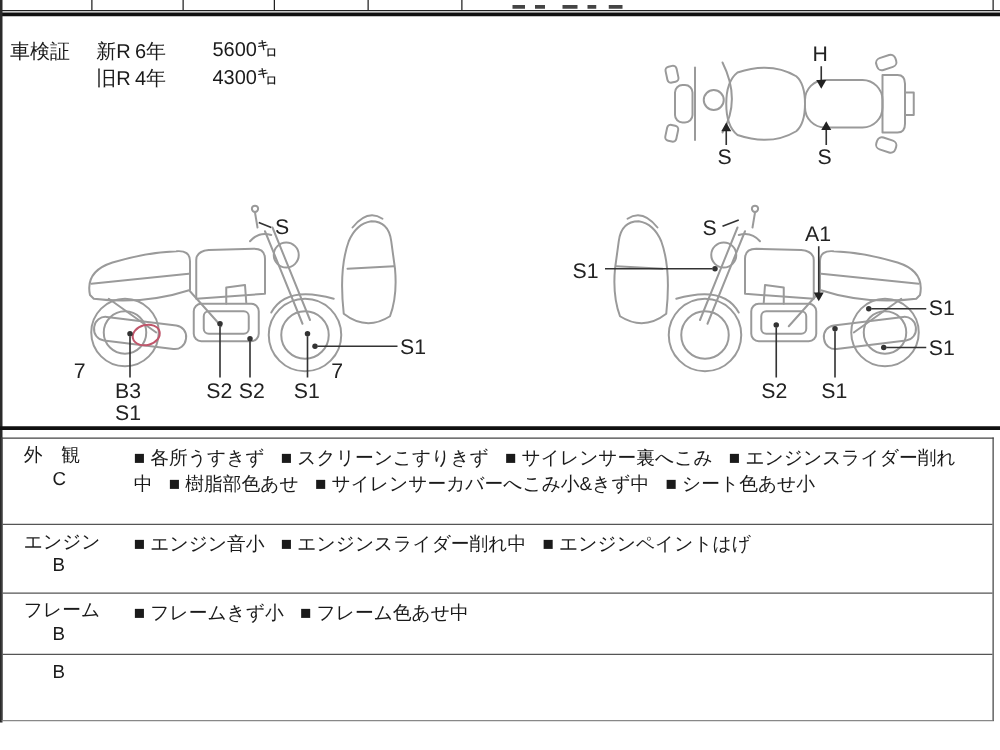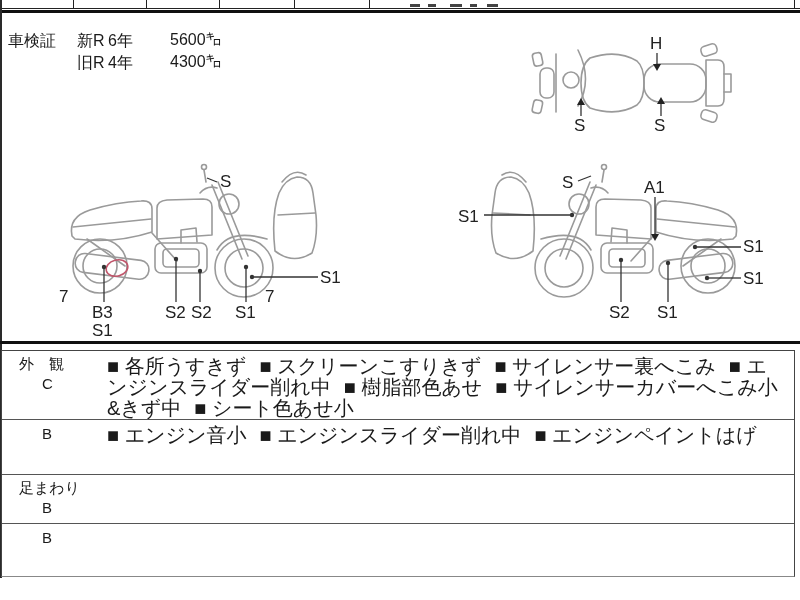--- a/index.html
+++ b/index.html
@@ -37,21 +37,21 @@
   
   .mid-thick{position:absolute;left:0;top:341px;width:800px;height:3px;background:#101010;}
 
   
   .cond{position:absolute;left:1px;top:350px;width:794px;border:1px solid #444;border-bottom:1px solid #888;box-sizing:border-box;}
   .cond-row{display:flex;border-top:1px solid #555;}
   .cond-row:first-child{border-top:none;}
   .cond-label-col{width:103px;flex:0 0 103px;padding-top:4px;box-sizing:border-box;font-size:15px;}
   .cond-label{padding-left:17px;white-space:nowrap;}
   .cond-grade{padding-left:40px;margin-top:1px;}
-  .cond-items{flex:1;padding:5px 8px 6px 2px;font-size:20px;line-height:21px;}
+  .cond-items{flex:1;padding:5px 8px 6px 2px;font-size:15px;line-height:21px;}
   .cond-items .item{margin-right:13px;}
   .r1{height:68px;box-sizing:border-box;}
   .r2{height:55px;box-sizing:border-box;}
   .r3{height:49px;box-sizing:border-box;}
   .r4{height:53px;box-sizing:border-box;}
 </style>
 </head>
 <body>
 
 <div class="sheet">
@@ -200,30 +200,32 @@
     <div class="cond-row r1">
       <div class="cond-label-col">
         <div class="cond-label">外　観</div>
         <div class="cond-grade">C</div>
       </div>
       <div class="cond-items"><span class="item">■ 各所うすきず</span><span class="item">■ スクリーンこすりきず</span><span class="item">■ サイレンサー裏へこみ</span><span class="item">■ エンジンスライダー削れ中</span><span class="item">■ 樹脂部色あせ</span><span class="item">■ サイレンサーカバーへこみ小&amp;きず中</span><span class="item">■ シート色あせ小</span></div>
     </div>
 
     <div class="cond-row r2">
       <div class="cond-label-col">
+        <div class="cond-label">エンジン</div>
         <div class="cond-grade">B</div>
       </div>
       <div class="cond-items"><span class="item">■ エンジン音小</span><span class="item">■ エンジンスライダー削れ中</span><span class="item">■ エンジンペイントはげ</span></div>
     </div>
 
     <div class="cond-row r3">
       <div class="cond-label-col">
-        <div class="cond-label">足まわり</div>
+        <div class="cond-label">フレーム</div>
         <div class="cond-grade">B</div>
       </div>
+      <div class="cond-items"><span class="item">■ フレームきず小</span><span class="item">■ フレーム色あせ中</span></div>
     </div>
 
     <div class="cond-row r4">
       <div class="cond-label-col">
         <div class="cond-grade">B</div>
       </div>
     </div>
 
   </div>
 

